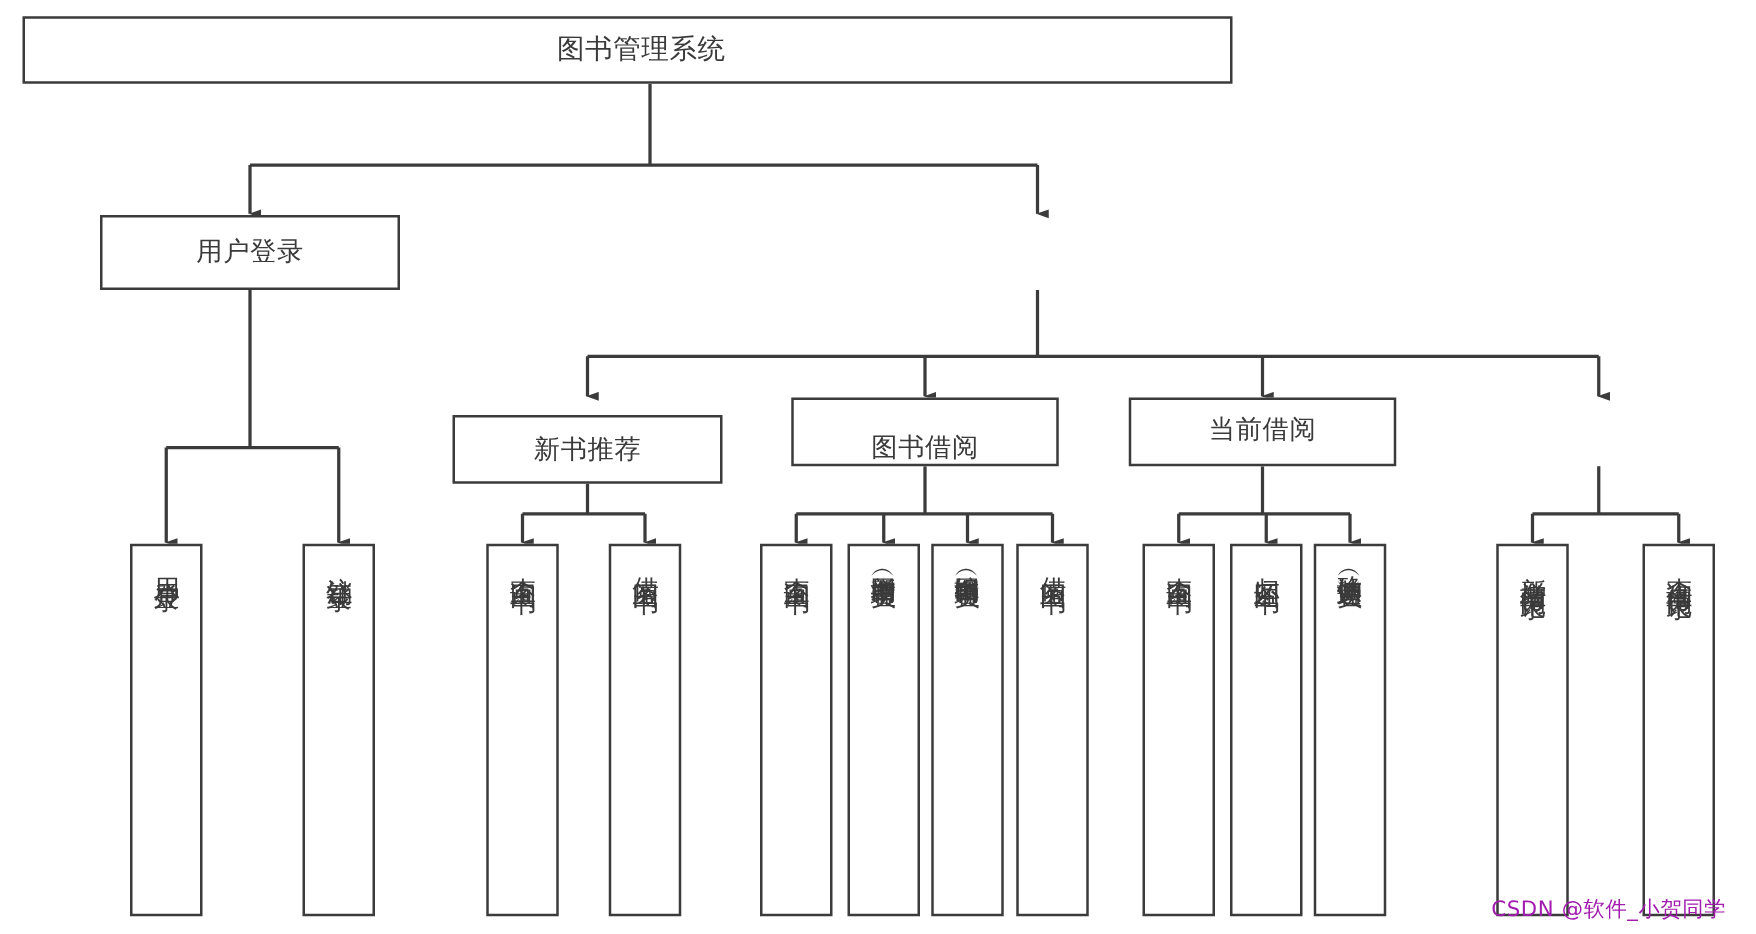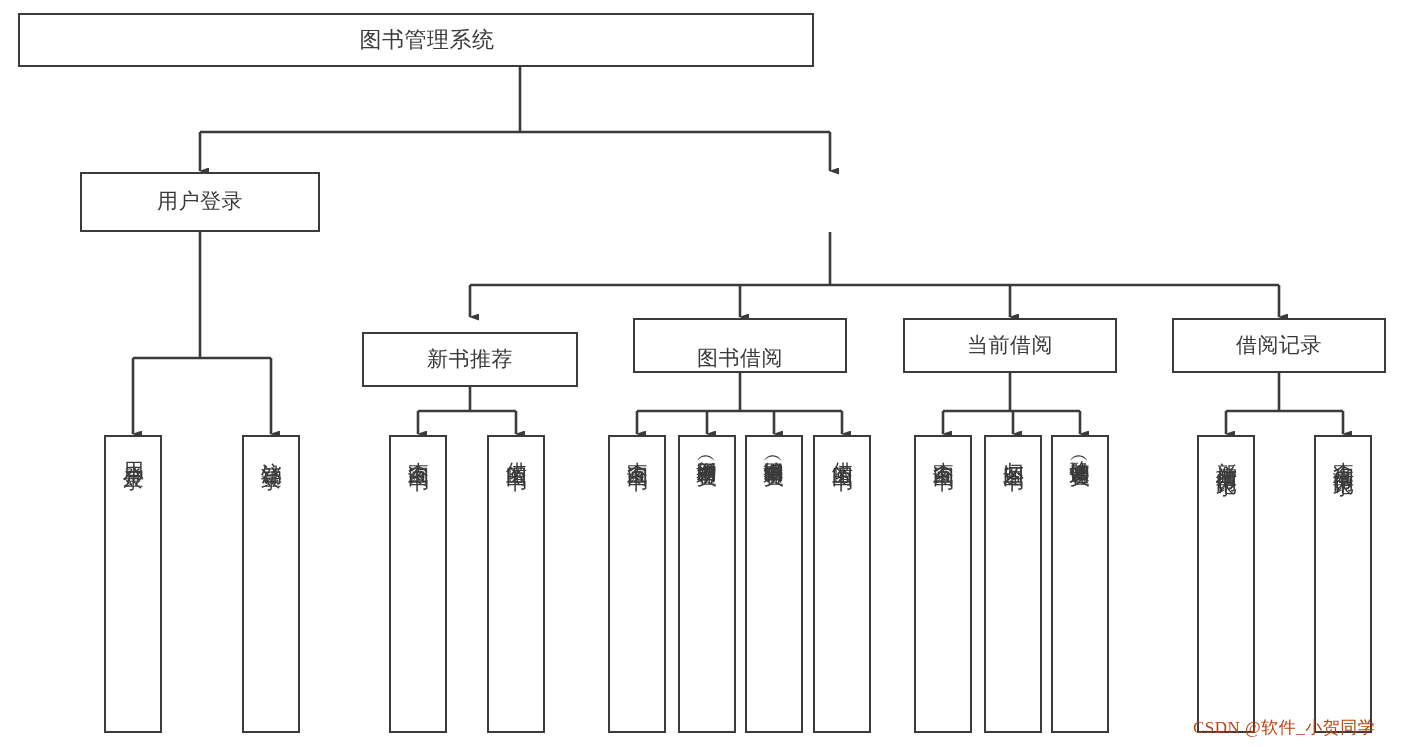--- a/index.html
+++ b/index.html
@@ -116,39 +116,36 @@
         <line x1="943" y1="411" x2="943" y2="434" marker-end="url(#arrowhead)"></line>
         <line x1="1013" y1="411" x2="1013" y2="434" marker-end="url(#arrowhead)"></line>
         <line x1="1080" y1="411" x2="1080" y2="434" marker-end="url(#arrowhead)"></line>
         <line x1="1279" y1="373" x2="1279" y2="411"></line>
         <line x1="1226" y1="411" x2="1343" y2="411"></line>
         <line x1="1226" y1="411" x2="1226" y2="434" marker-end="url(#arrowhead)"></line>
         <line x1="1343" y1="411" x2="1343" y2="434" marker-end="url(#arrowhead)"></line>
       </g>
   </svg>
 
-  <div class="node root horiz" style="left: 18px; top: 13px; width: 796px; height: 54px; padding-left: 22px;">
+  <div class="node root horiz" style="left: 18px; top: 13px; width: 968px; height: 54px; padding-left: 22px;">
     <span class="node-label">图书管理系统</span>
   </div>
 
   <div class="node horiz" style="left: 80px; top: 172px; width: 240px; height: 60px;">
     <span class="node-label">用户登录</span>
   </div>
 
   <div class="node horiz" style="left: 362px; top: 332px; width: 216px; height: 55px;">
     <span class="node-label">新书推荐</span>
   </div>
   <div class="node horiz" style="left: 633px; top: 318px; width: 214px; height: 55px; align-items: flex-end;">
     <span class="node-label">图书借阅</span>
   </div>
-  <div class="node horiz" style="left: 903px; top: 318px; width: 214px; height: 55px;">
+  <div class="node horiz" style="left: 903px; top: 318px; width: 214px; height: 55px; font-family: Liberation Mono, monospace;">
     <span class="node-label">当前借阅</span>
-  </div>
-  <div class="node horiz" style="left: 1172px; top: 318px; width: 214px; height: 55px;">
-    <span class="node-label">借阅记录</span>
   </div>
 
   <div class="node vert" style="left: 104px; top: 435px; width: 58px; height: 298px;">
     <span class="node-label">用户登录</span>
   </div>
   <div class="node vert" style="left: 242px; top: 435px; width: 58px; height: 298px;">
     <span class="node-label">注销登录</span>
   </div>
 
   <div class="node vert" style="left: 389px; top: 435px; width: 58px; height: 298px;">
@@ -181,15 +178,15 @@
     <span class="node-label">确认归还（管理员）</span>
   </div>
 
   <div class="node vert" style="left: 1197px; top: 435px; width: 58px; height: 298px;">
     <span class="node-label">新增借阅记录</span>
   </div>
   <div class="node vert" style="left: 1314px; top: 435px; width: 58px; height: 298px;">
     <span class="node-label">查询借阅记录</span>
   </div>
 
-  <div class="watermark" style="left: 1193px; top: 716px; color: #c2410c; font-family: Liberation Serif, serif;">CSDN @软件_小贺同学</div>
+  <div class="watermark" style="left: 1193px; top: 716px; color: #a21caf;">CSDN @软件_小贺同学</div>
 
 </div>
 
 </body></html>

